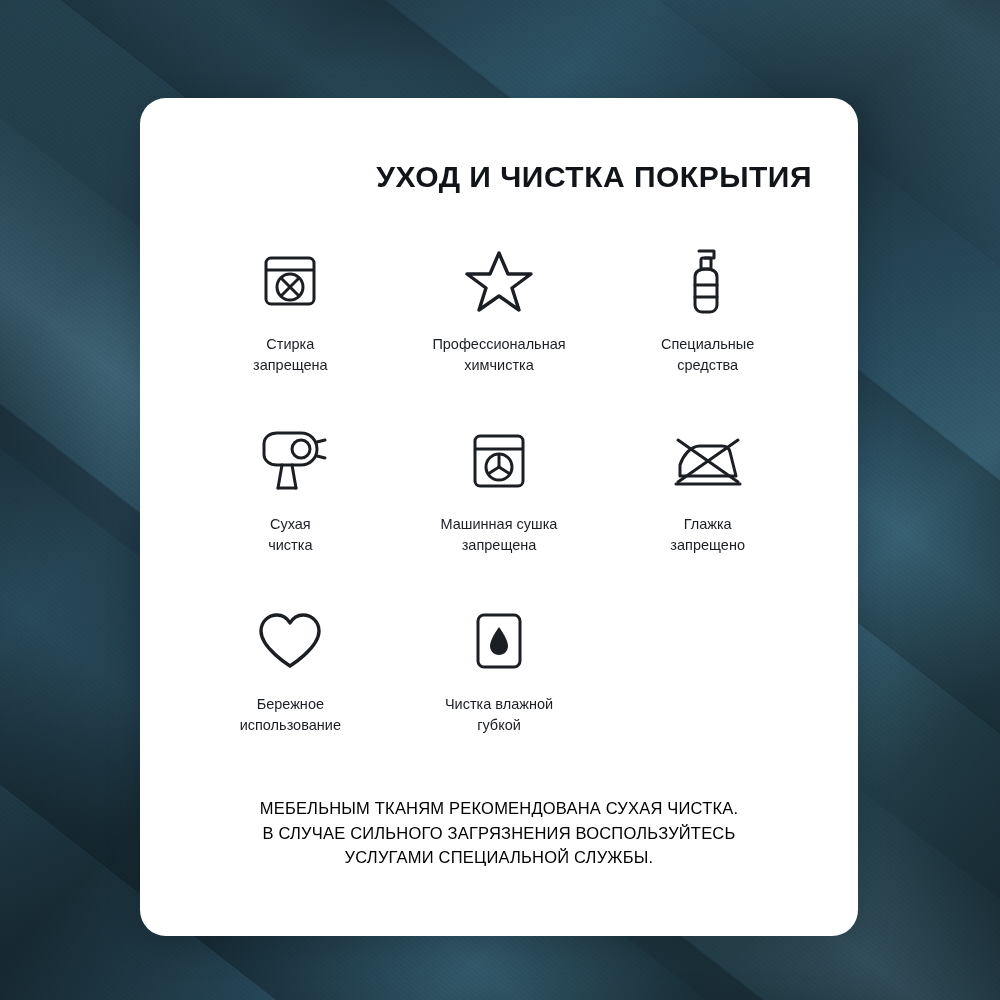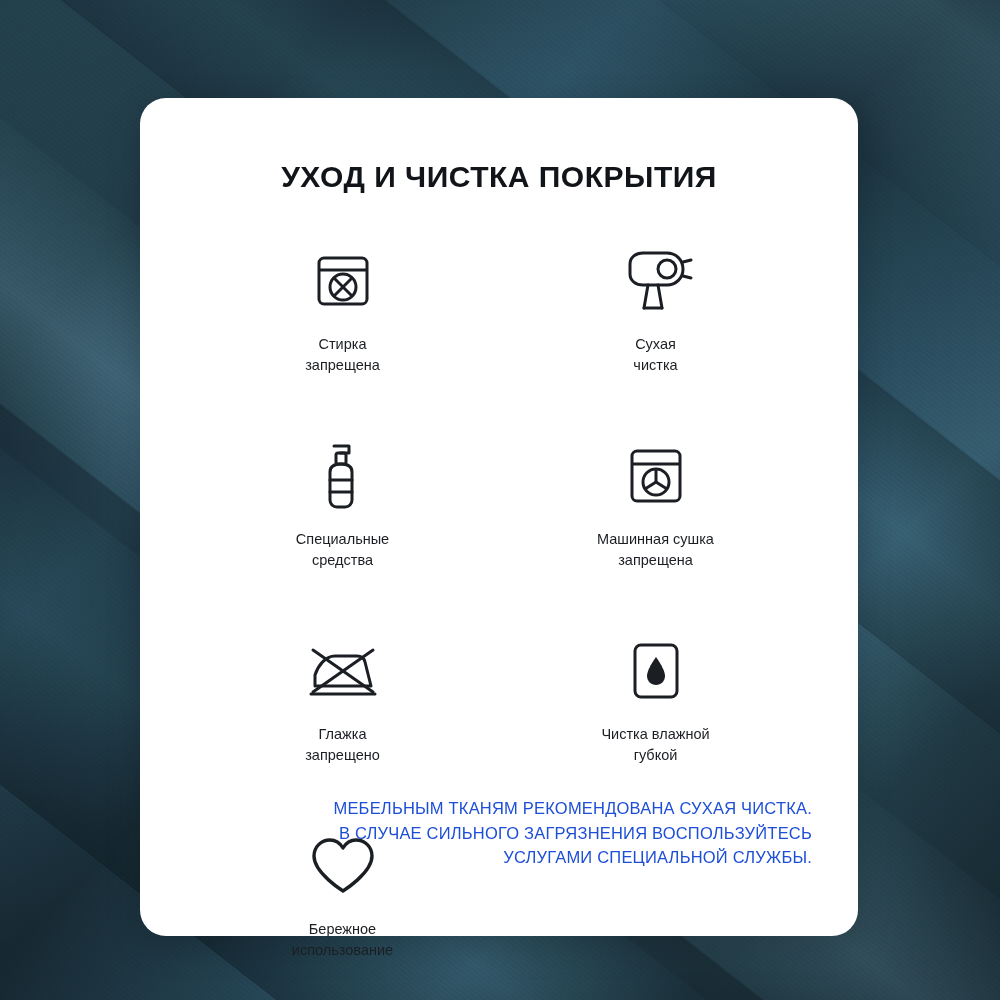--- a/index.html
+++ b/index.html
@@ -74,34 +74,34 @@
     width: 718px;
     height: 838px;
     background: #ffffff;
     border-radius: 26px;
     box-shadow: 0 10px 34px rgba(0,0,0,0.22);
     box-sizing: border-box;
     padding: 56px 46px 34px 46px;
   }
 
   .card-title {
-    text-align: center;
+    text-align: right;
     font-size: 30px;
     font-weight: bold;
     letter-spacing: 0.5px;
     color: #111418;
     margin: 6px 0 0 0;
   }
 
   .grid {
     margin-top: 50px;
     display: grid;
-    grid-template-columns: repeat(2, 1fr);
+    grid-template-columns: repeat(3, 1fr);
     grid-template-rows: repeat(3, 180px);
-    row-gap: 15px;
+    row-gap: 0px;
   }
 
   .cell {
     display: flex;
     flex-direction: column;
     align-items: center;
     justify-content: flex-start;
   }
   .icon-wrap {
     height: 74px;
@@ -117,25 +117,25 @@
     color: #1b1f24;
     max-width: 190px;
     white-space: pre-line;
   }
 
   .footer {
     position: absolute;
     left: 46px;
     right: 46px;
     bottom: 66px;
-    text-align: right;
+    text-align: center;
     font-size: 16.5px;
     line-height: 1.5;
     font-weight: normal;
-    color: #1d4ed8;
+    color: #000000;
     letter-spacing: 0.2px;
     white-space: pre-line;
   }
 
   svg { display: block; }
 </style>
 </head>
 <body>
 
 <div class="poster">
@@ -161,53 +161,62 @@
             <line x1="8" y1="22" x2="56" y2="22"></line>
             <circle cx="32" cy="39" r="13"></circle>
             <line x1="23" y1="30" x2="41" y2="48"></line>
             <line x1="41" y1="30" x2="23" y2="48"></line>
           </svg>
         </div>
         <div class="cell-label">Стирка
 запрещена</div>
       </div>
 
+      <div class="cell">
+        <div class="icon-wrap">
+          <svg width="72" height="68" viewBox="0 0 72 68" fill="none" stroke="#1b1f24" stroke-width="3.4" stroke-linejoin="round">
+            <polygon points="36,6 45,27 68,27 49,41 56,63 36,49 16,63 23,41 4,27 27,27"></polygon>
+          </svg>
+        </div>
+        <div class="cell-label">Профессиональная
+химчистка</div>
+      </div>
+
+      <div class="cell">
+        <div class="icon-wrap">
+          <svg width="54" height="72" viewBox="0 0 54 72" fill="none" stroke="#1b1f24" stroke-width="3" stroke-linejoin="round" stroke-linecap="round">
+            <path d="M18 6 L33 6 L33 13 L24 13"></path>
+            <rect x="20" y="13" width="10" height="11" rx="2"></rect>
+            <path d="M14 32 C14 26 19 24 25 24 C31 24 36 26 36 32 L36 60 C36 64 33 67 29 67 L21 67 C17 67 14 64 14 60 Z"></path>
+            <line x1="14" y1="40" x2="36" y2="40"></line>
+            <line x1="14" y1="52" x2="36" y2="52"></line>
+          </svg>
+        </div>
+        <div class="cell-label">Специальные
+средства</div>
+      </div>
 
       <div class="cell">
         <div class="icon-wrap">
           <svg width="76" height="66" viewBox="0 0 76 66" fill="none" stroke="#1b1f24" stroke-width="3" stroke-linejoin="round" stroke-linecap="round">
             <path d="M12 16 C12 9 18 5 25 5 L49 5 C58 5 65 12 65 21 C65 30 58 37 49 37 L25 37 C18 37 12 33 12 26 Z"></path>
             <path d="M30 37 L26 60"></path>
             <path d="M40 37 L44 60"></path>
             <path d="M26 60 L44 60"></path>
             <circle cx="49" cy="21" r="9"></circle>
             <path d="M65 14 L73 12"></path>
             <path d="M65 28 L73 30"></path>
           </svg>
         </div>
         <div class="cell-label">Сухая
 чистка</div>
       </div>
 
       <div class="cell">
         <div class="icon-wrap">
-          <svg width="54" height="72" viewBox="0 0 54 72" fill="none" stroke="#1b1f24" stroke-width="3" stroke-linejoin="round" stroke-linecap="round">
-            <path d="M18 6 L33 6 L33 13 L24 13"></path>
-            <rect x="20" y="13" width="10" height="11" rx="2"></rect>
-            <path d="M14 32 C14 26 19 24 25 24 C31 24 36 26 36 32 L36 60 C36 64 33 67 29 67 L21 67 C17 67 14 64 14 60 Z"></path>
-            <line x1="14" y1="40" x2="36" y2="40"></line>
-            <line x1="14" y1="52" x2="36" y2="52"></line>
-          </svg>
-        </div>
-        <div class="cell-label">Специальные
-средства</div>
-      </div>
-
-      <div class="cell">
-        <div class="icon-wrap">
           <svg width="64" height="66" viewBox="0 0 64 66" fill="none" stroke="#1b1f24" stroke-width="3">
             <rect x="8" y="8" width="48" height="50" rx="5"></rect>
             <line x1="8" y1="21" x2="56" y2="21"></line>
             <circle cx="32" cy="39" r="13"></circle>
             <line x1="32" y1="26" x2="32" y2="39"></line>
             <line x1="32" y1="39" x2="21" y2="46"></line>
             <line x1="32" y1="39" x2="43" y2="46"></line>
           </svg>
         </div>
         <div class="cell-label">Машинная сушка
@@ -223,39 +232,39 @@
             <line x1="68" y1="8" x2="8" y2="50"></line>
           </svg>
         </div>
         <div class="cell-label">Глажка
 запрещено</div>
       </div>
 
 
       <div class="cell">
         <div class="icon-wrap">
+          <svg width="70" height="62" viewBox="0 0 70 62" fill="none" stroke="#1b1f24" stroke-width="3.4" stroke-linejoin="round">
+            <path d="M35 56 C35 56 6 38 6 21 C6 12 13 5 22 5 C28 5 32 8 35 13 C38 8 42 5 48 5 C57 5 64 12 64 21 C64 38 35 56 35 56 Z"></path>
+          </svg>
+        </div>
+        <div class="cell-label">Бережное
+использование</div>
+      </div>
+
+      <div class="cell">
+        <div class="icon-wrap">
           <svg width="58" height="64" viewBox="0 0 58 64" fill="none" stroke="#1b1f24" stroke-width="3" stroke-linejoin="round">
             <rect x="8" y="6" width="42" height="52" rx="6"></rect>
             <path d="M29 18 C29 18 20 30 20 37 C20 42 24 46 29 46 C34 46 38 42 38 37 C38 30 29 18 29 18 Z" fill="#1b1f24" stroke="none"></path>
           </svg>
         </div>
         <div class="cell-label">Чистка влажной
 губкой</div>
       </div>
 
-      <div class="cell">
-        <div class="icon-wrap">
-          <svg width="70" height="62" viewBox="0 0 70 62" fill="none" stroke="#1b1f24" stroke-width="3.4" stroke-linejoin="round">
-            <path d="M35 56 C35 56 6 38 6 21 C6 12 13 5 22 5 C28 5 32 8 35 13 C38 8 42 5 48 5 C57 5 64 12 64 21 C64 38 35 56 35 56 Z"></path>
-          </svg>
-        </div>
-        <div class="cell-label">Бережное
-использование</div>
-      </div>
-
     </div>
 
     <div class="footer">МЕБЕЛЬНЫМ ТКАНЯМ РЕКОМЕНДОВАНА СУХАЯ ЧИСТКА.
 В СЛУЧАЕ СИЛЬНОГО ЗАГРЯЗНЕНИЯ ВОСПОЛЬЗУЙТЕСЬ
 УСЛУГАМИ СПЕЦИАЛЬНОЙ СЛУЖБЫ.</div>
 
   </div>
 </div>
 
 </body></html>

